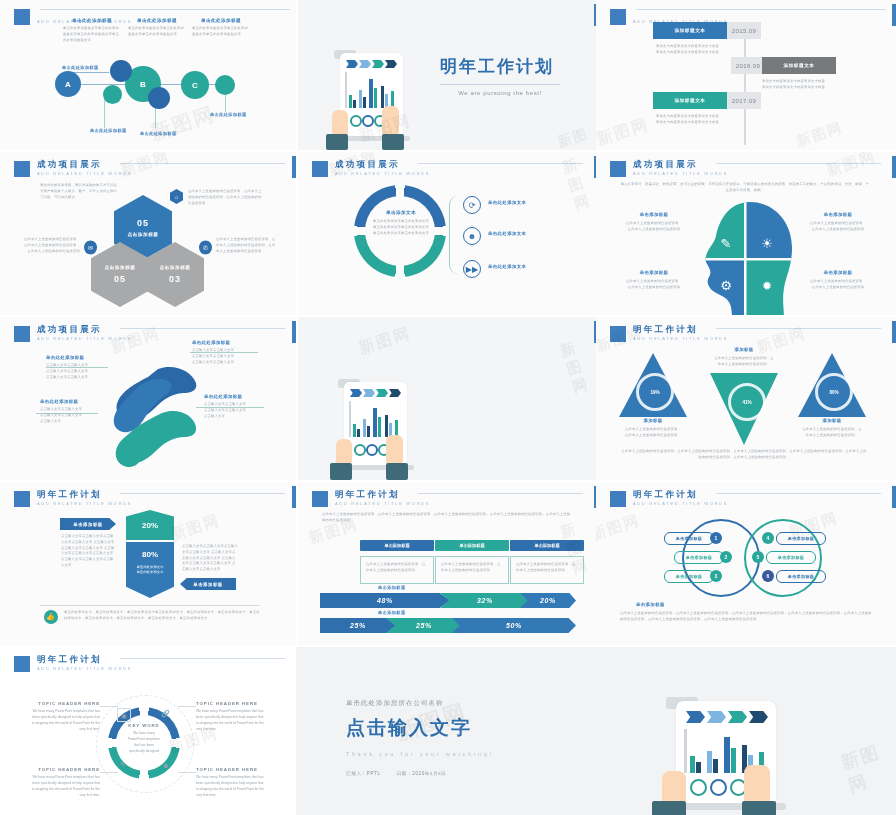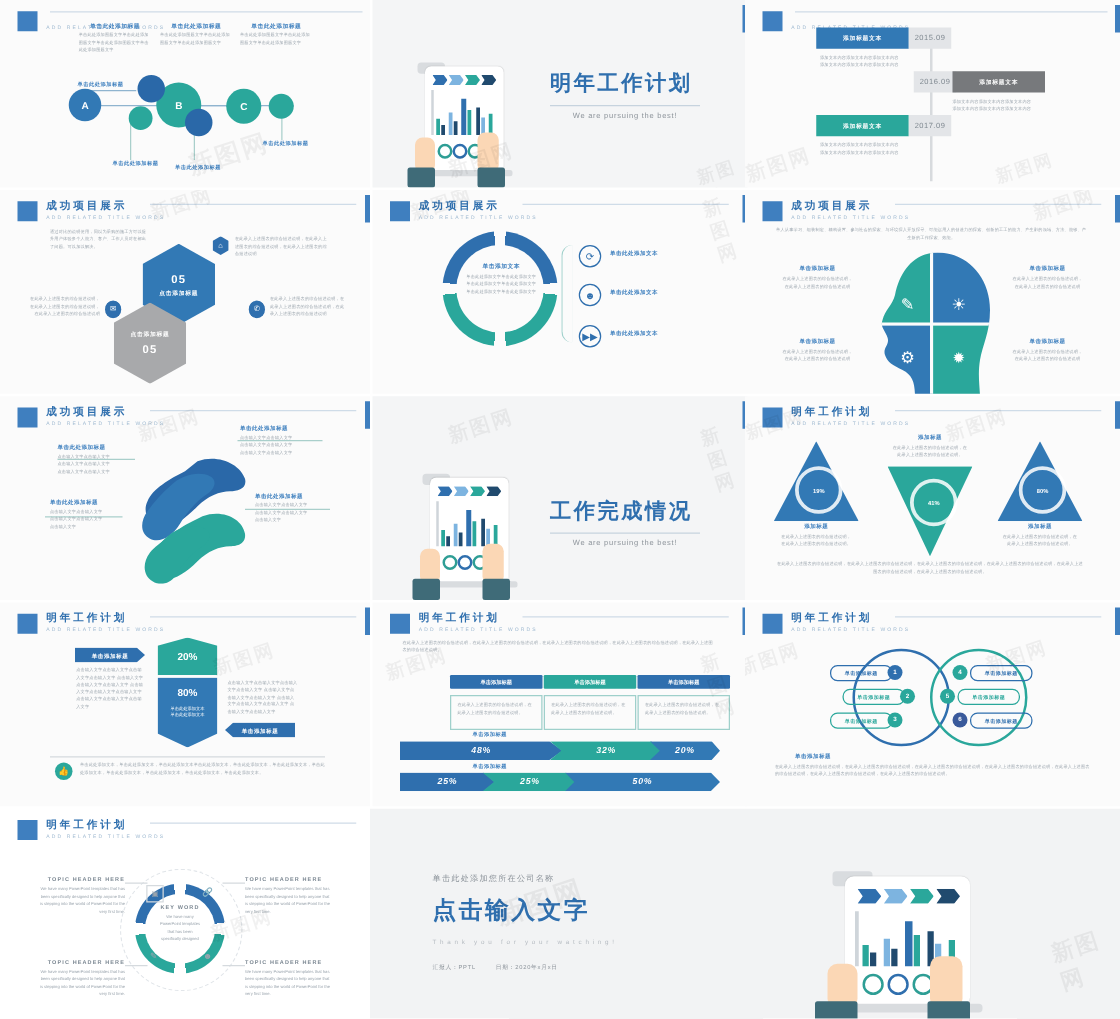--- a/index.html
+++ b/index.html
@@ -237,20 +237,24 @@
 
     <div class="txt" style="position:absolute;left:40px;top:31px;width:78px;">通过对比的说明使用，同以为采购的施工方可以提升用户体验多个人能力、客户、工作人员对在都出了问题。可以加以解决。</div>
 
     <div class="hexw" style="left:114px;top:43px;width:58px;height:65px;background:#3279b5;">
       <div class="hexnum">05</div>
       <div class="hexlbl" style="margin-top:4px;">点击添加标题</div>
     </div>
     <div class="hexw" style="left:91px;top:90px;width:58px;height:65px;background:#a8a9ab;">
       <div class="hexlbl">点击添加标题</div>
       <div class="hexnum" style="margin-top:4px;">05</div>
+    </div>
+    <div class="hexw" style="left:146px;top:90px;width:58px;height:65px;background:#a8a9ab;">
+      <div class="hexlbl">点击添加标题</div>
+      <div class="hexnum" style="margin-top:4px;">03</div>
     </div>
 
     <div class="hexico" style="left:170px;top:37px;">⌂</div>
     <div class="txt" style="position:absolute;left:188px;top:37px;width:75px;">在此录入上述图表的综合描述说明，在此录入上述图表的综合描述说明，在此录入上述图表的综合描述说明</div>
 
     <div class="hexico" style="left:84px;top:88px;border-radius:50%;clip-path:circle(50%);">✉</div>
     <div class="txt" style="position:absolute;left:22px;top:85px;width:58px;text-align:right;">在此录入上述图表的综合描述说明，在此录入上述图表的综合描述说明，在此录入上述图表的综合描述说明</div>
 
     <div class="hexico" style="left:199px;top:88px;border-radius:50%;clip-path:circle(50%);">✆</div>
     <div class="txt" style="position:absolute;left:216px;top:85px;width:60px;">在此录入上述图表的综合描述说明，在此录入上述图表的综合描述说明，在此录入上述图表的综合描述说明</div>
@@ -429,25 +433,20 @@
         <div class="dotc" style="left:22px;top:62px;width:8px;height:8px;border-color:#2f6fae;"></div>
         <div class="dotc" style="left:34px;top:62px;width:8px;height:8px;"></div>
         <div class="dotc" style="left:46px;top:62px;width:8px;height:8px;border-color:#2f6fae;"></div>
       </div>
       <div style="position:absolute;left:12px;top:88px;width:78px;height:5px;background:#d9dcdf;border-radius:2px;"></div>
       <div class="hand" style="left:12px;top:62px;width:16px;height:28px;"></div>
       <div class="hand" style="left:62px;top:58px;width:17px;height:32px;"></div>
       <div class="sleeve" style="left:6px;top:86px;width:22px;height:17px;"></div>
       <div class="sleeve" style="left:62px;top:86px;width:22px;height:17px;"></div>
     </div>
-    <div style="position:absolute;left:142px;top:80px;width:120px;">
-      <div class="bigtitle">工作完成情况</div>
-      <div class="rule2" style="margin-top:6px;"></div>
-      <div class="bigsub" style="text-align:center;">We are pursuing the best!</div>
-    </div>
     <div class="wm" style="left:60px;top:14px;font-size:16px;">新图网</div>
     <div class="wm" style="left:268px;top:20px;font-size:15px;">新图网</div>
   </div>
 
   <div class="slide w2" style="left:596px;top:317px;height:163px;">
     <div class="hdr">
       <div class="blk"></div>
       <div class="tt">
         <div class="t1">明年工作计划</div>
         <div class="t2">ADD RELATED TITLE WORDS</div>

